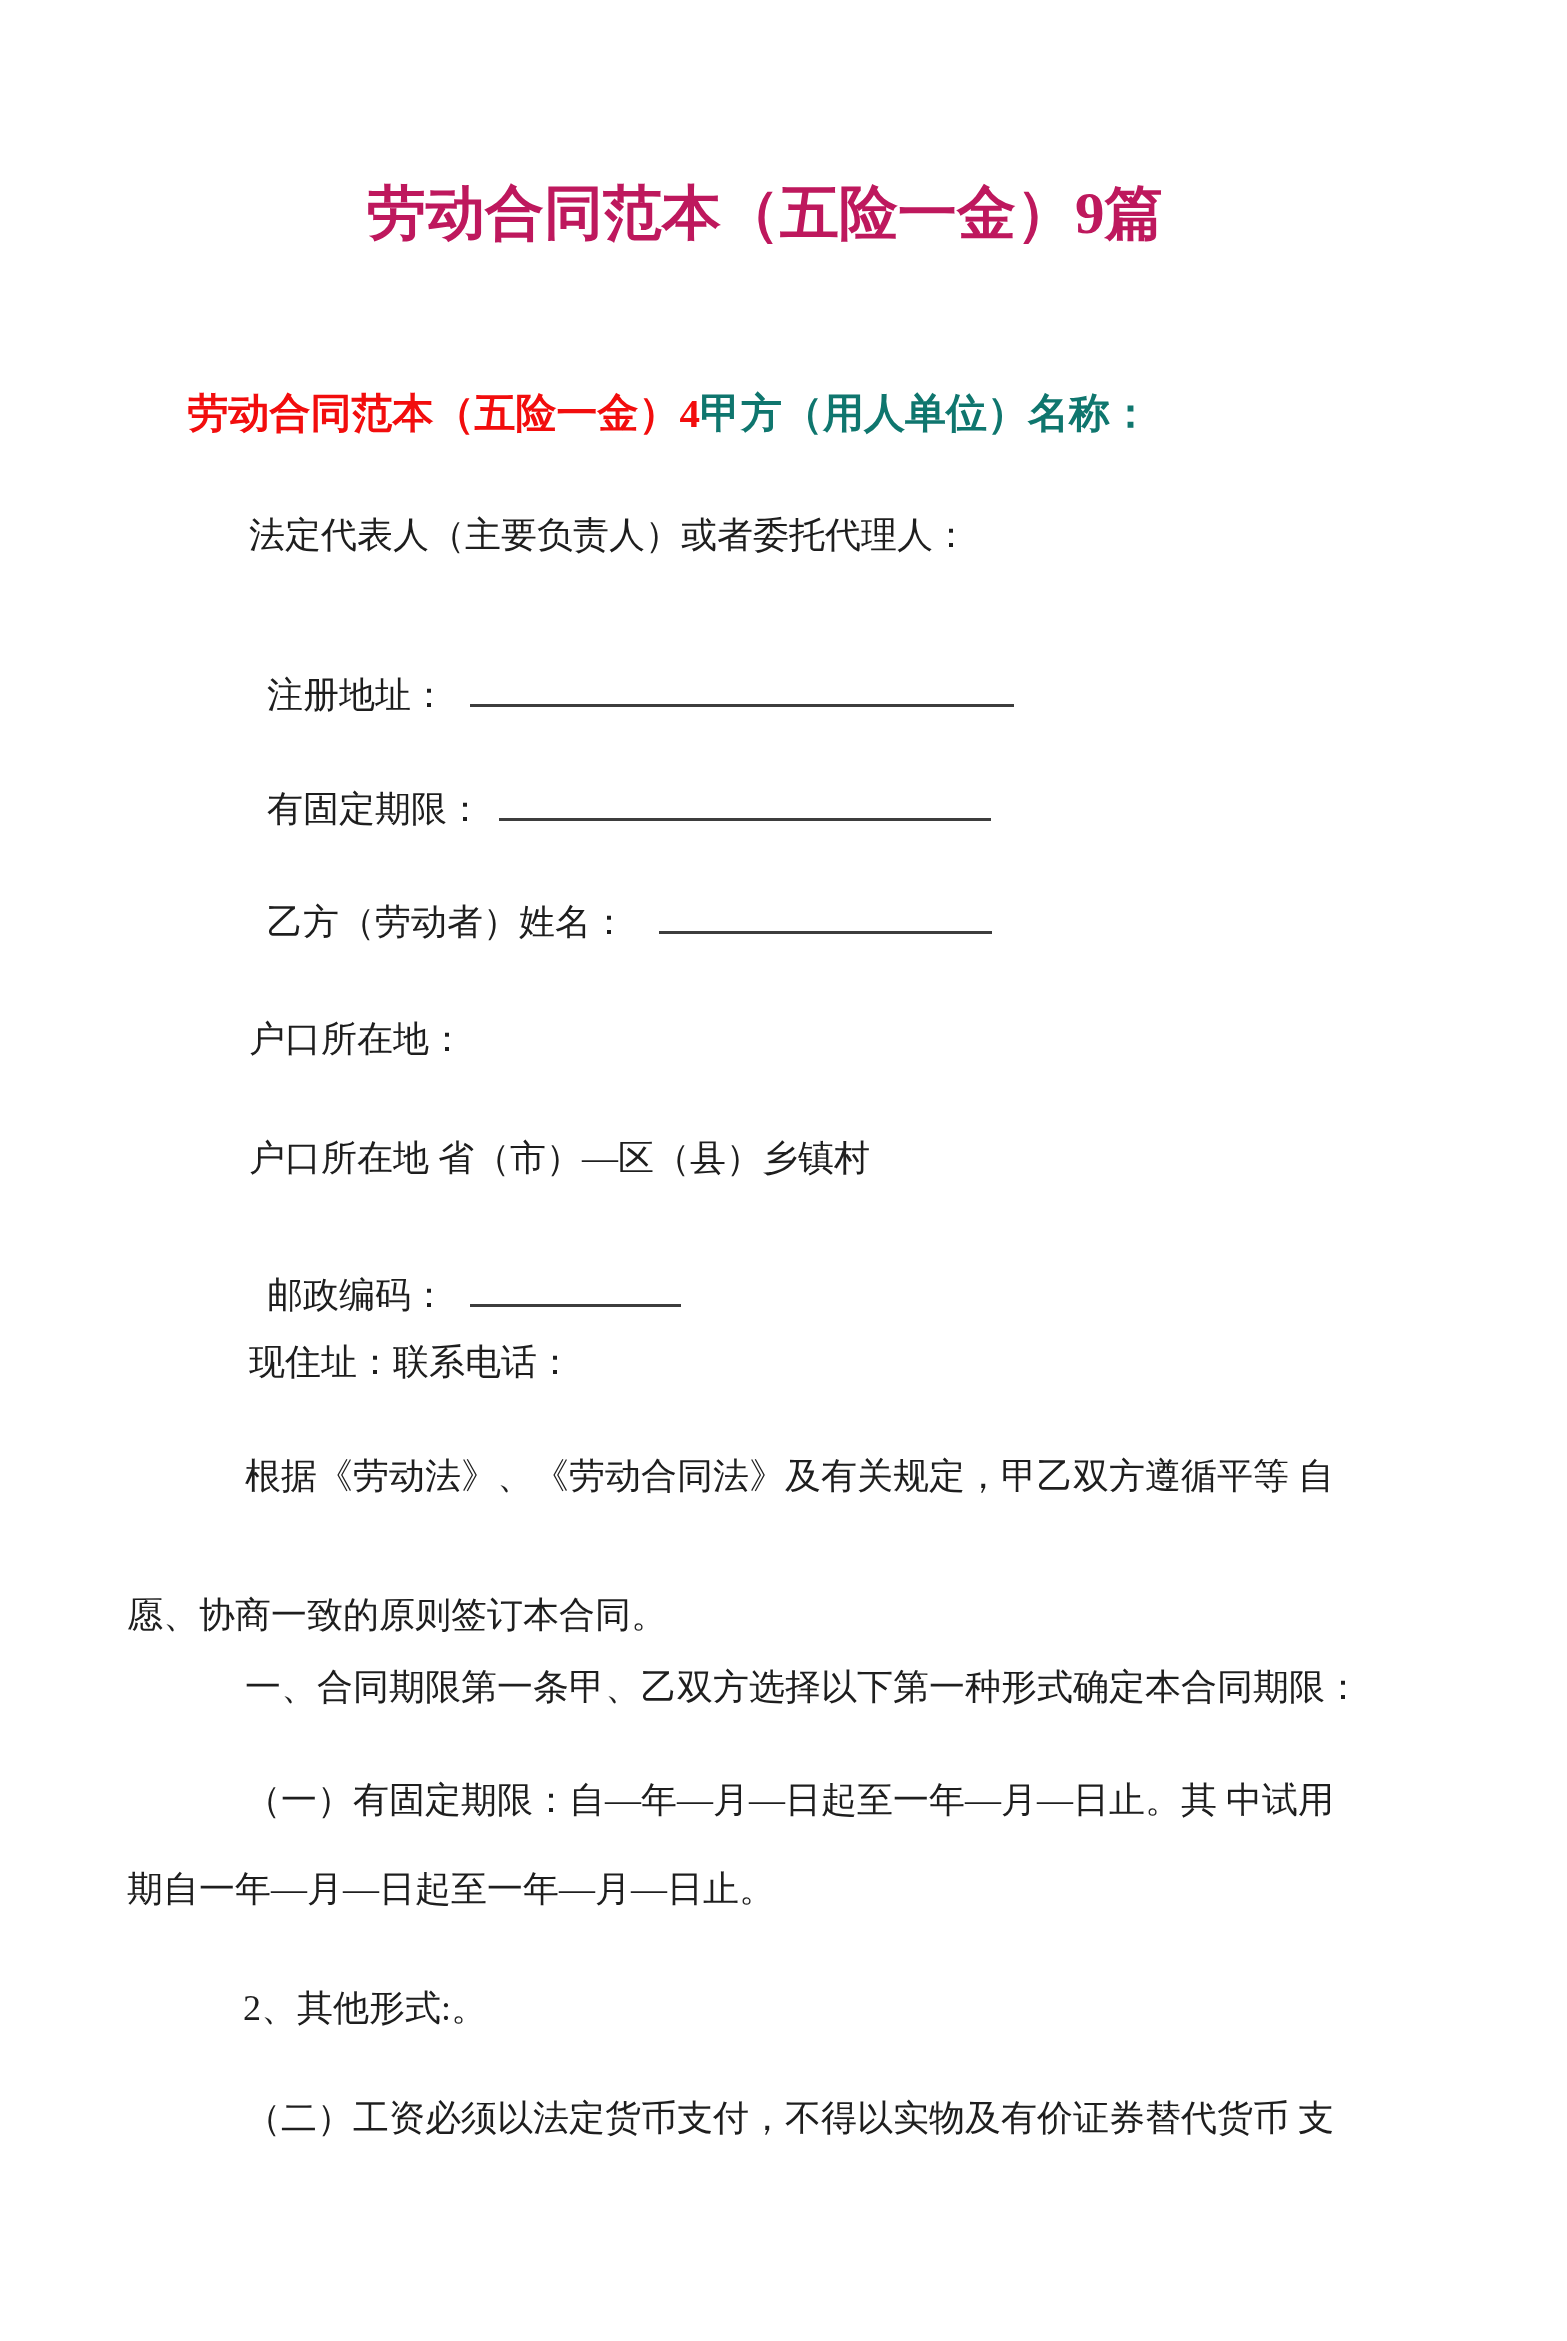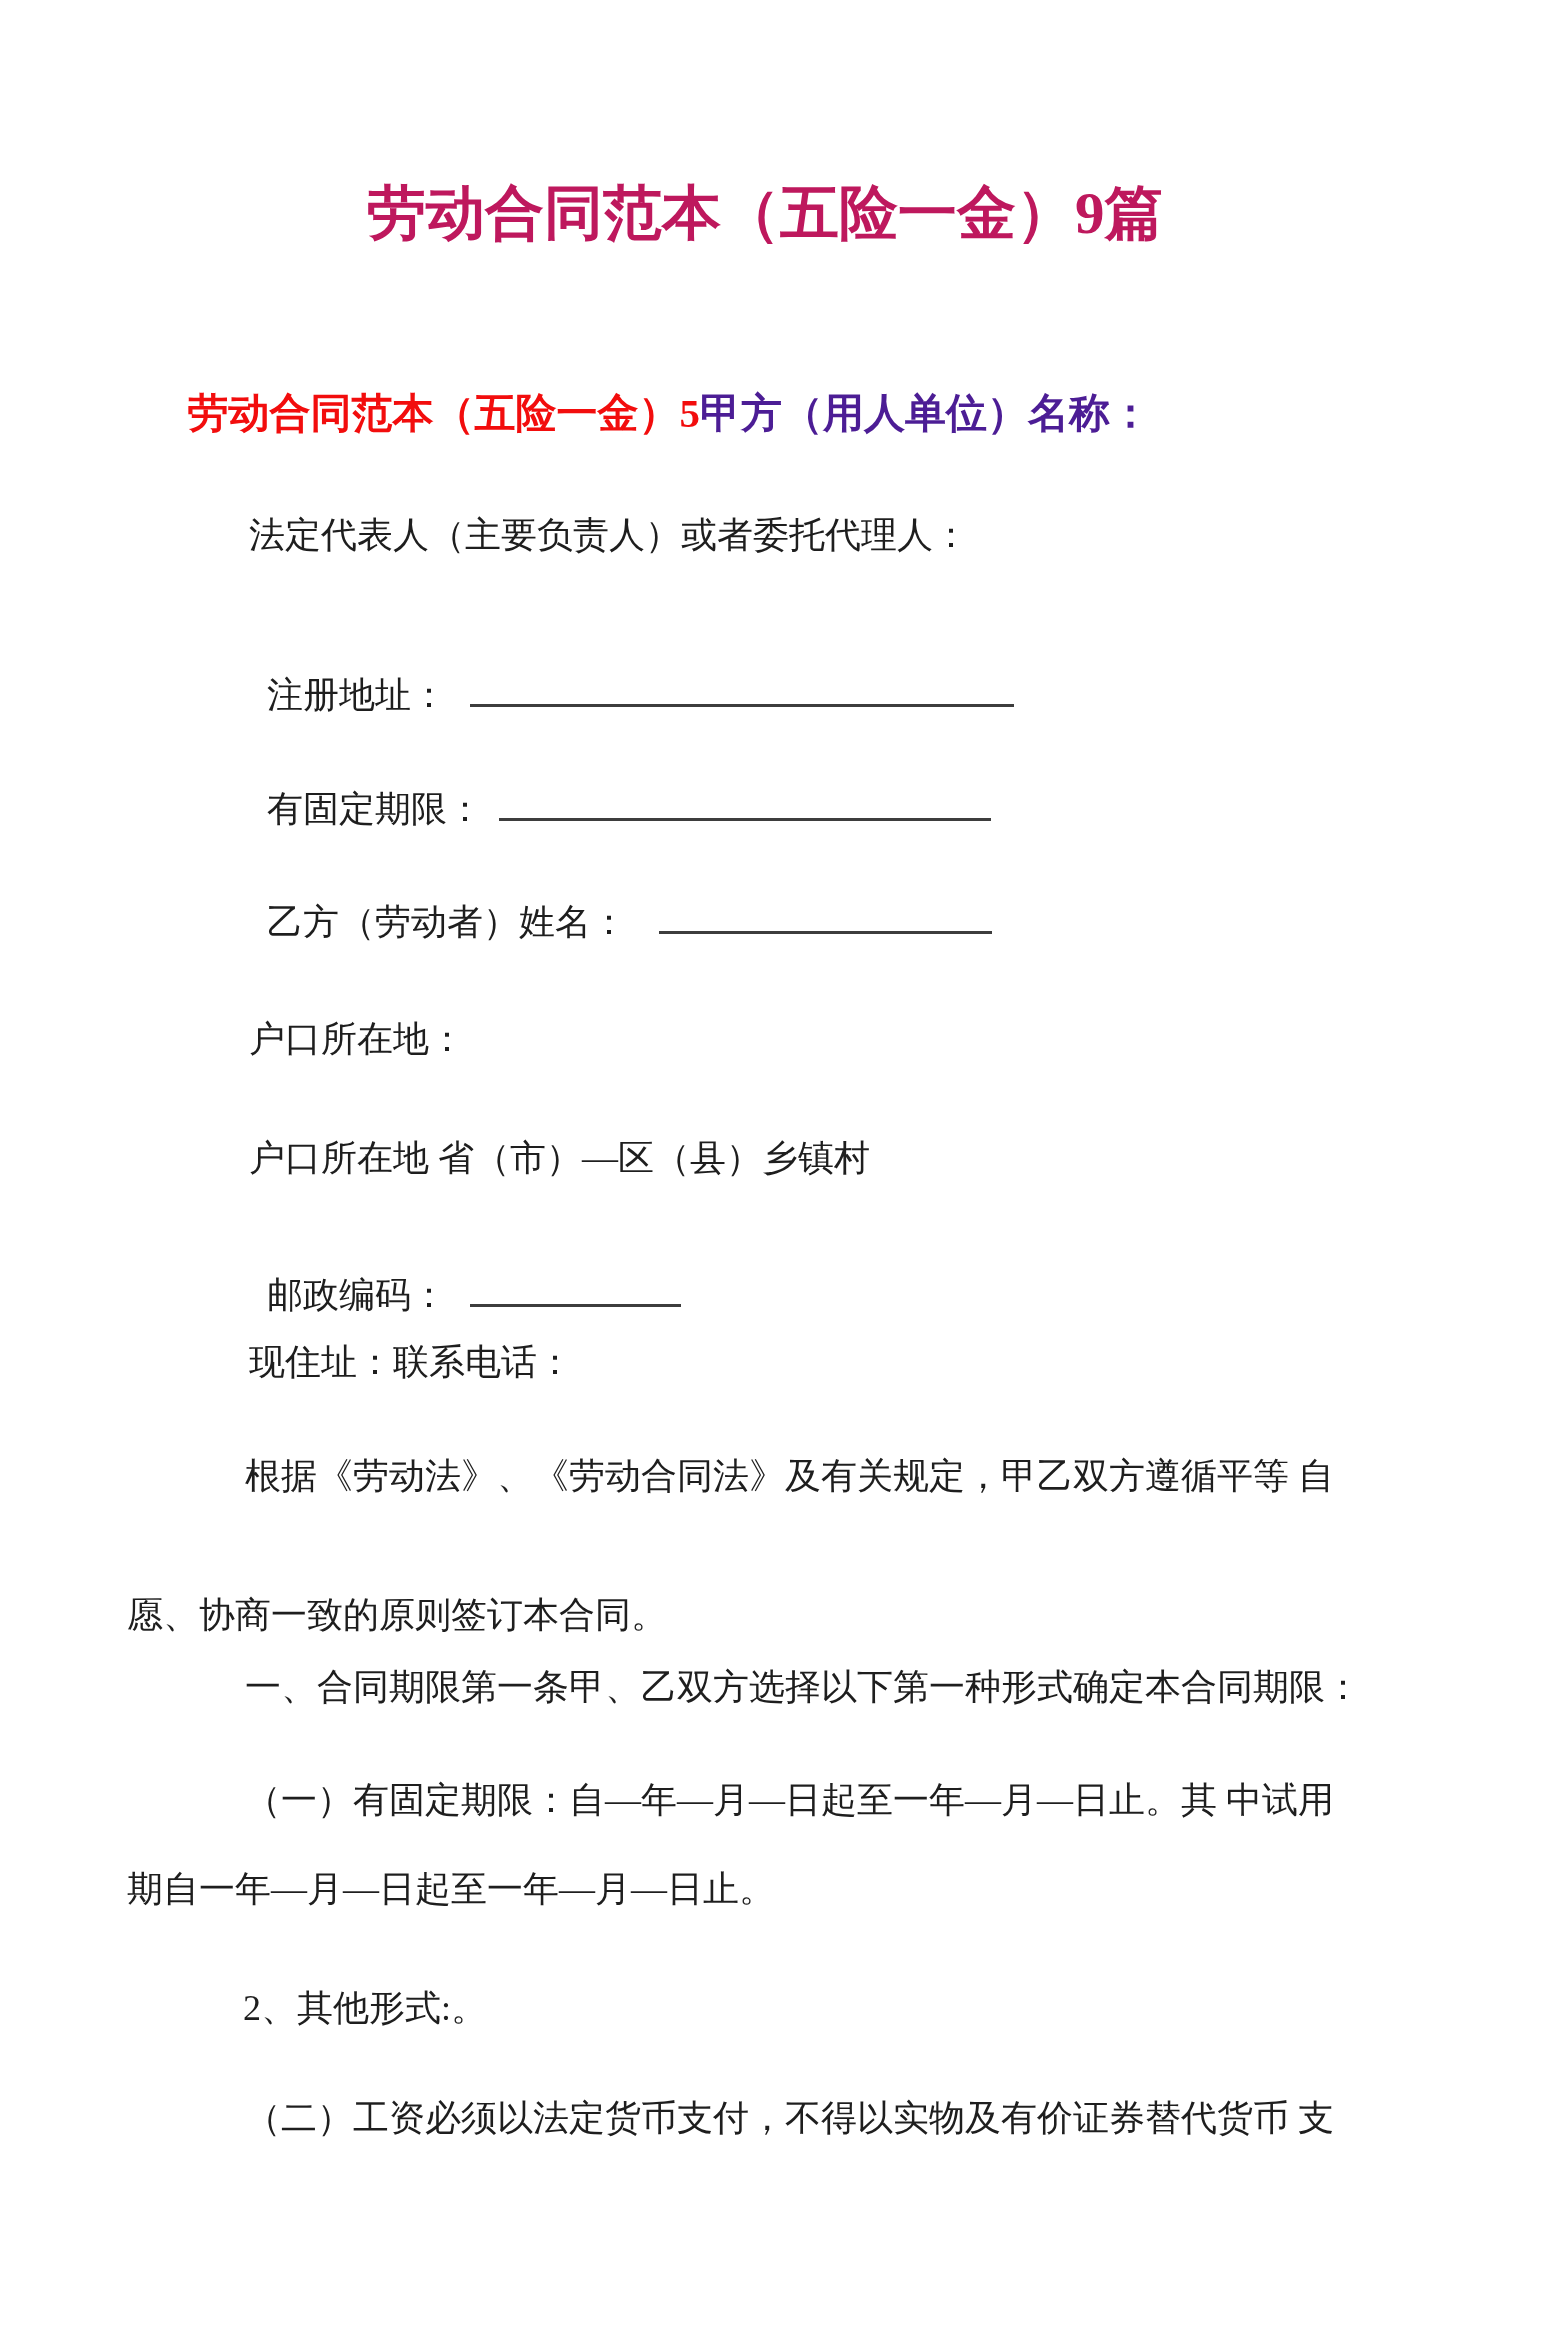--- a/index.html
+++ b/index.html
@@ -32,21 +32,21 @@
   .doc-subheading {
     position: absolute;
     top: 346px;
     left: 167px;
     font-size: 41px;
     font-weight: bold;
     white-space: pre;
     line-height: 1.1;
   }
   .doc-subheading .red-part { color: #f20d0d; }
-  .doc-subheading .black-part { color: #4c1d95; }
+  .doc-subheading .black-part { color: #0f766e; }
   .blank {
     display: inline-block;
     border-bottom: 3.3px solid #3d3d3d;
     height: 0.88em;
     vertical-align: baseline;
   }
   .b-reg   { width: 544px; margin-left: 23px; }
   .b-phone { width: 492px; margin-left: 15.5px; }
   .b-name  { width: 333px; margin-left: 32px; }
   .b-post  { width: 211px; margin-left: 23px; }
@@ -66,21 +66,21 @@
   .l-fixed2  { top: 1869px; left: 127px; }
   .l-other   { top: 1988px; left: 243px; }
   .l-wage    { top: 2098px; left: 245px; }
 </style>
 </head>
 <body>
 
 <div class="doc-title">劳动合同范本（五险一金）9篇</div>
 
 <div class="doc-subheading">
-  <span class="red-part">劳动合同范本（五险一金）5</span><span class="black-part">甲方（用人单位）名称：</span>
+  <span class="red-part">劳动合同范本（五险一金）4</span><span class="black-part">甲方（用人单位）名称：</span>
 </div>
 
 <div class="line l-legal">法定代表人（主要负责人）或者委托代理人：</div>
 
 <div class="line l-reg">
   <span>注册地址：</span><span class="blank b-reg"></span>
 </div>
 
 <div class="line l-phone">
   <span>有固定期限：</span><span class="blank b-phone"></span>

